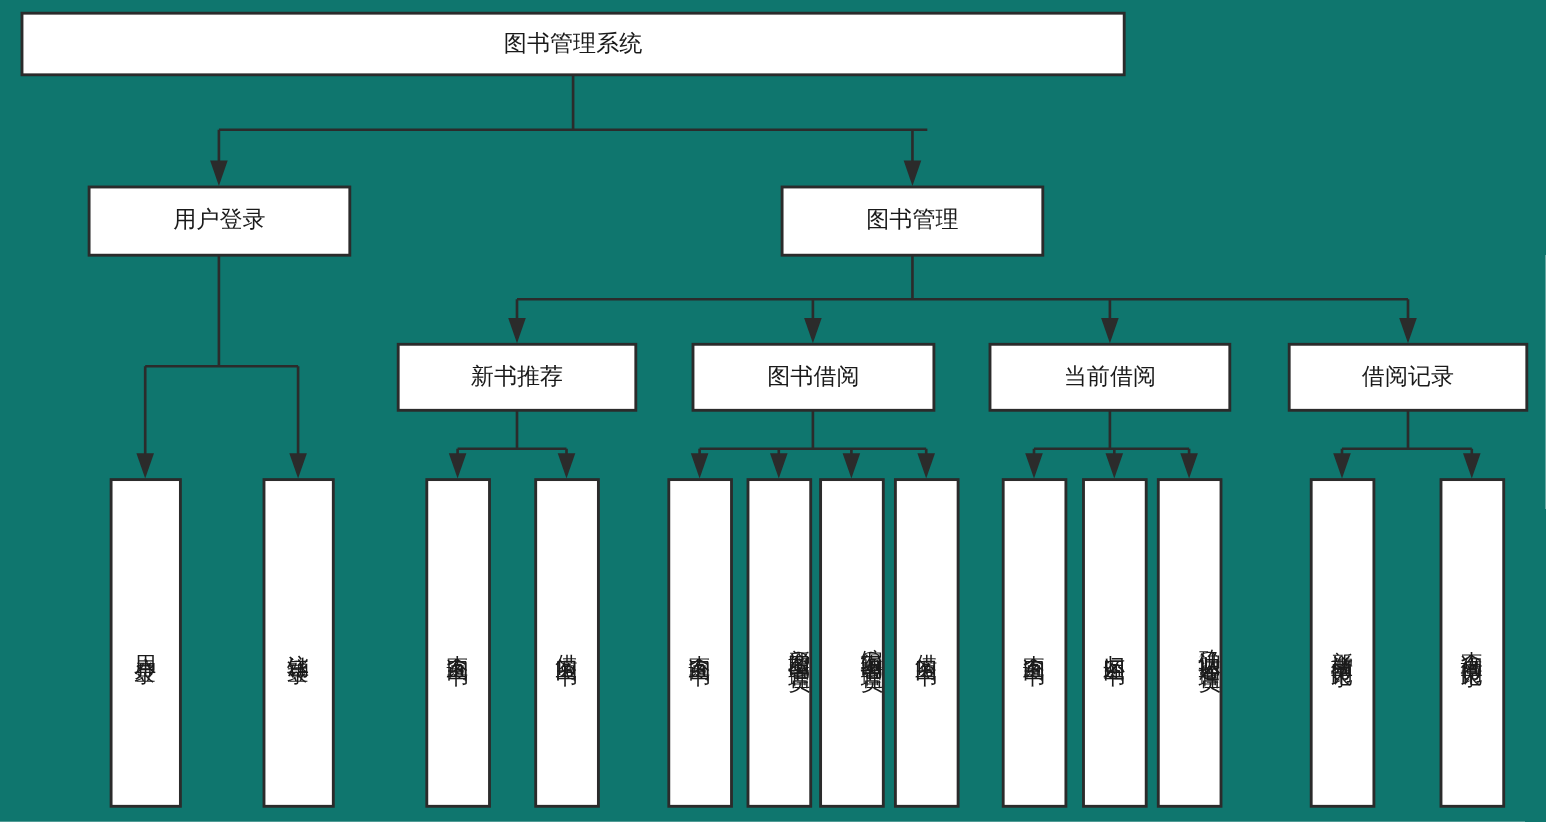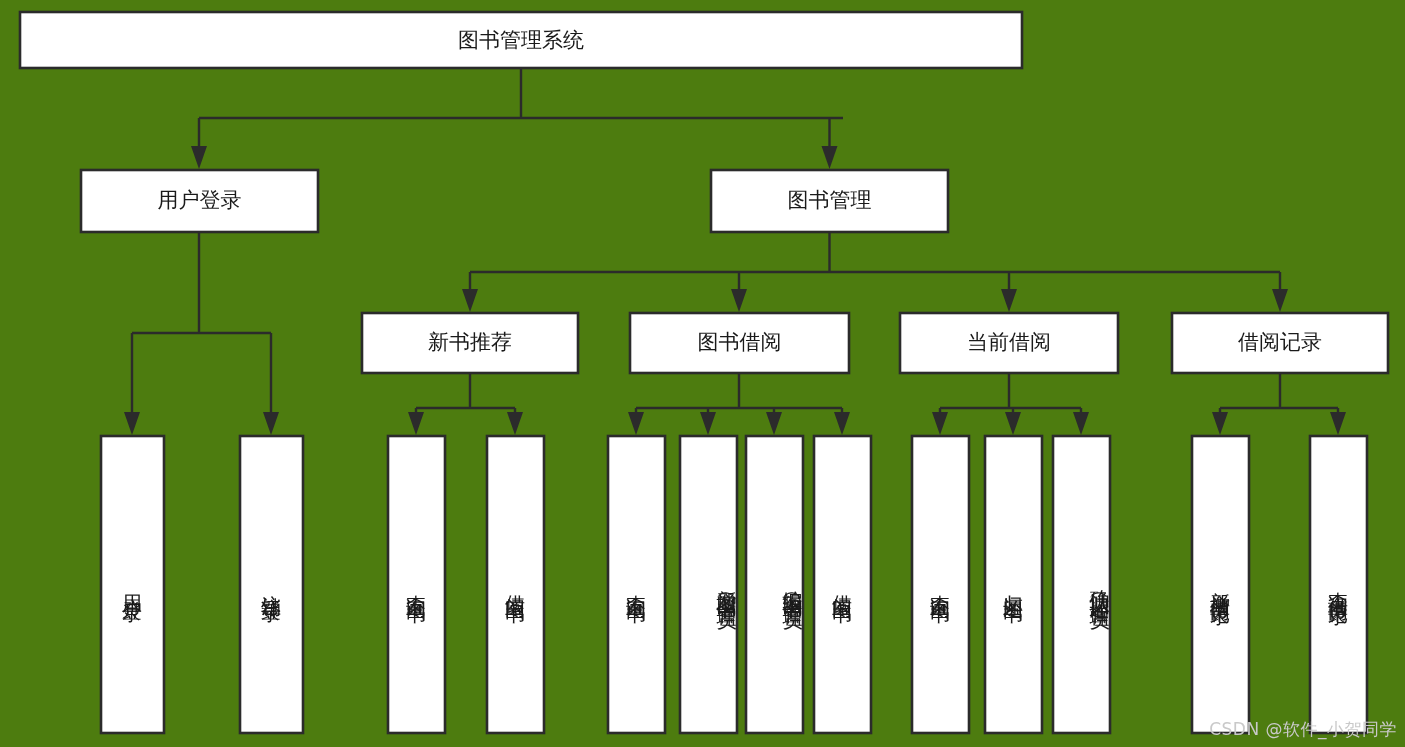--- a/index.html
+++ b/index.html
@@ -10,21 +10,21 @@
   body {
     width: 1405px;
     height: 747px;
     font-family: "DejaVu Sans", "Liberation Sans", sans-serif;
     overflow: hidden;
   }
   #diagram-root {
     position: relative;
     width: 1405px;
     height: 747px;
-    background: #4d7c0f;
+    background: #0f766e;
   }
   svg#flow-svg {
     position: absolute;
     top: 0; left: 0;
     width: 1405px;
     height: 747px;
   }
   .node-rect {
     fill: #ffffff;
     stroke: #2b2b2b;
@@ -183,15 +183,14 @@
   <div class="vlabel" style="left:912px; top:436px; width:57px; height:297px;">查询图书</div>
 
   <div class="vlabel" style="left:985px; top:436px; width:57px; height:297px;">归还图书</div>
 
   <div class="vlabel" style="left:1053px; top:436px; width:57px; height:297px; align-items:flex-start; padding-top:6px; box-sizing:border-box;">确认归还（管理员）</div>
 
   <div class="vlabel" style="left:1192px; top:436px; width:57px; height:297px;">新增借阅记录</div>
 
   <div class="vlabel" style="left:1310px; top:436px; width:57px; height:297px;">查询借阅记录</div>
 
-  <div class="watermark">CSDN @软件_小贺同学</div>
 
 </div>
 
 </body></html>

